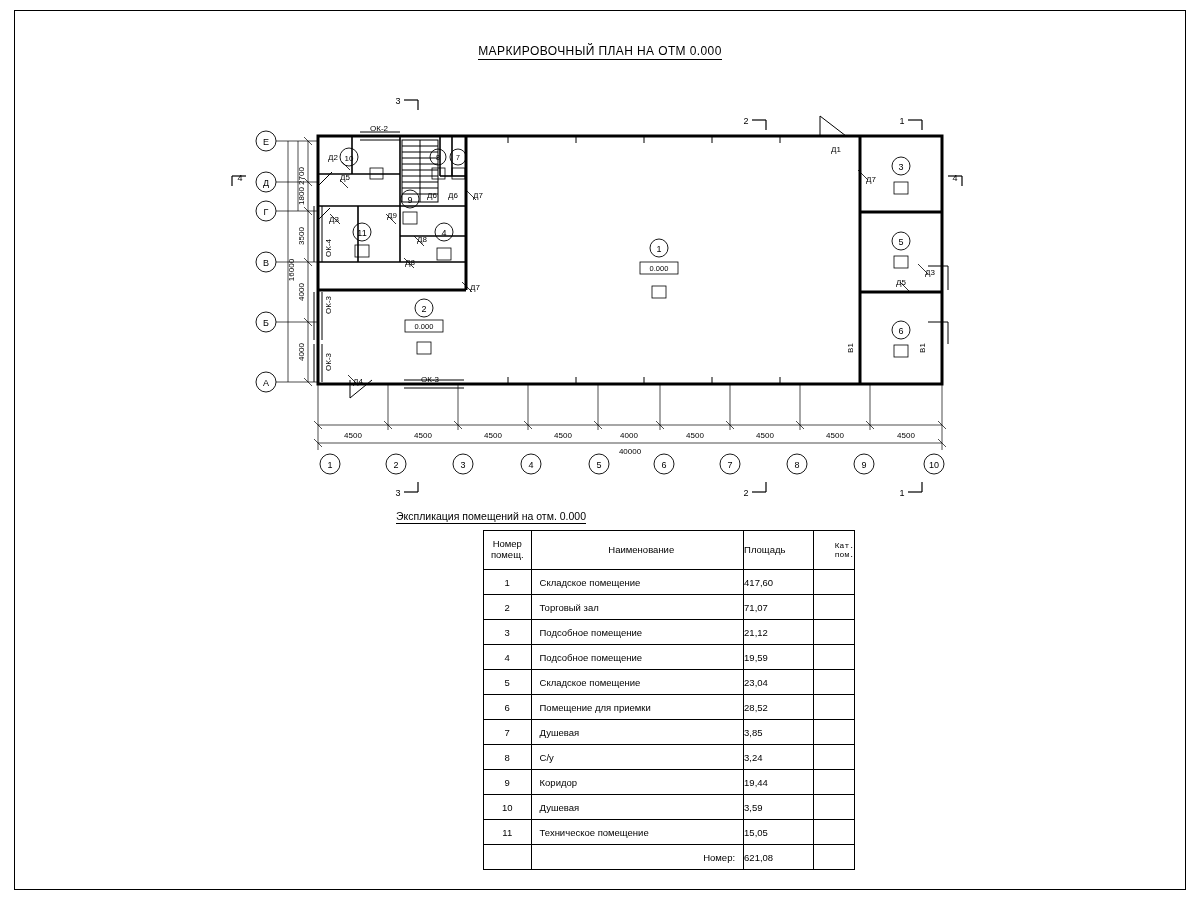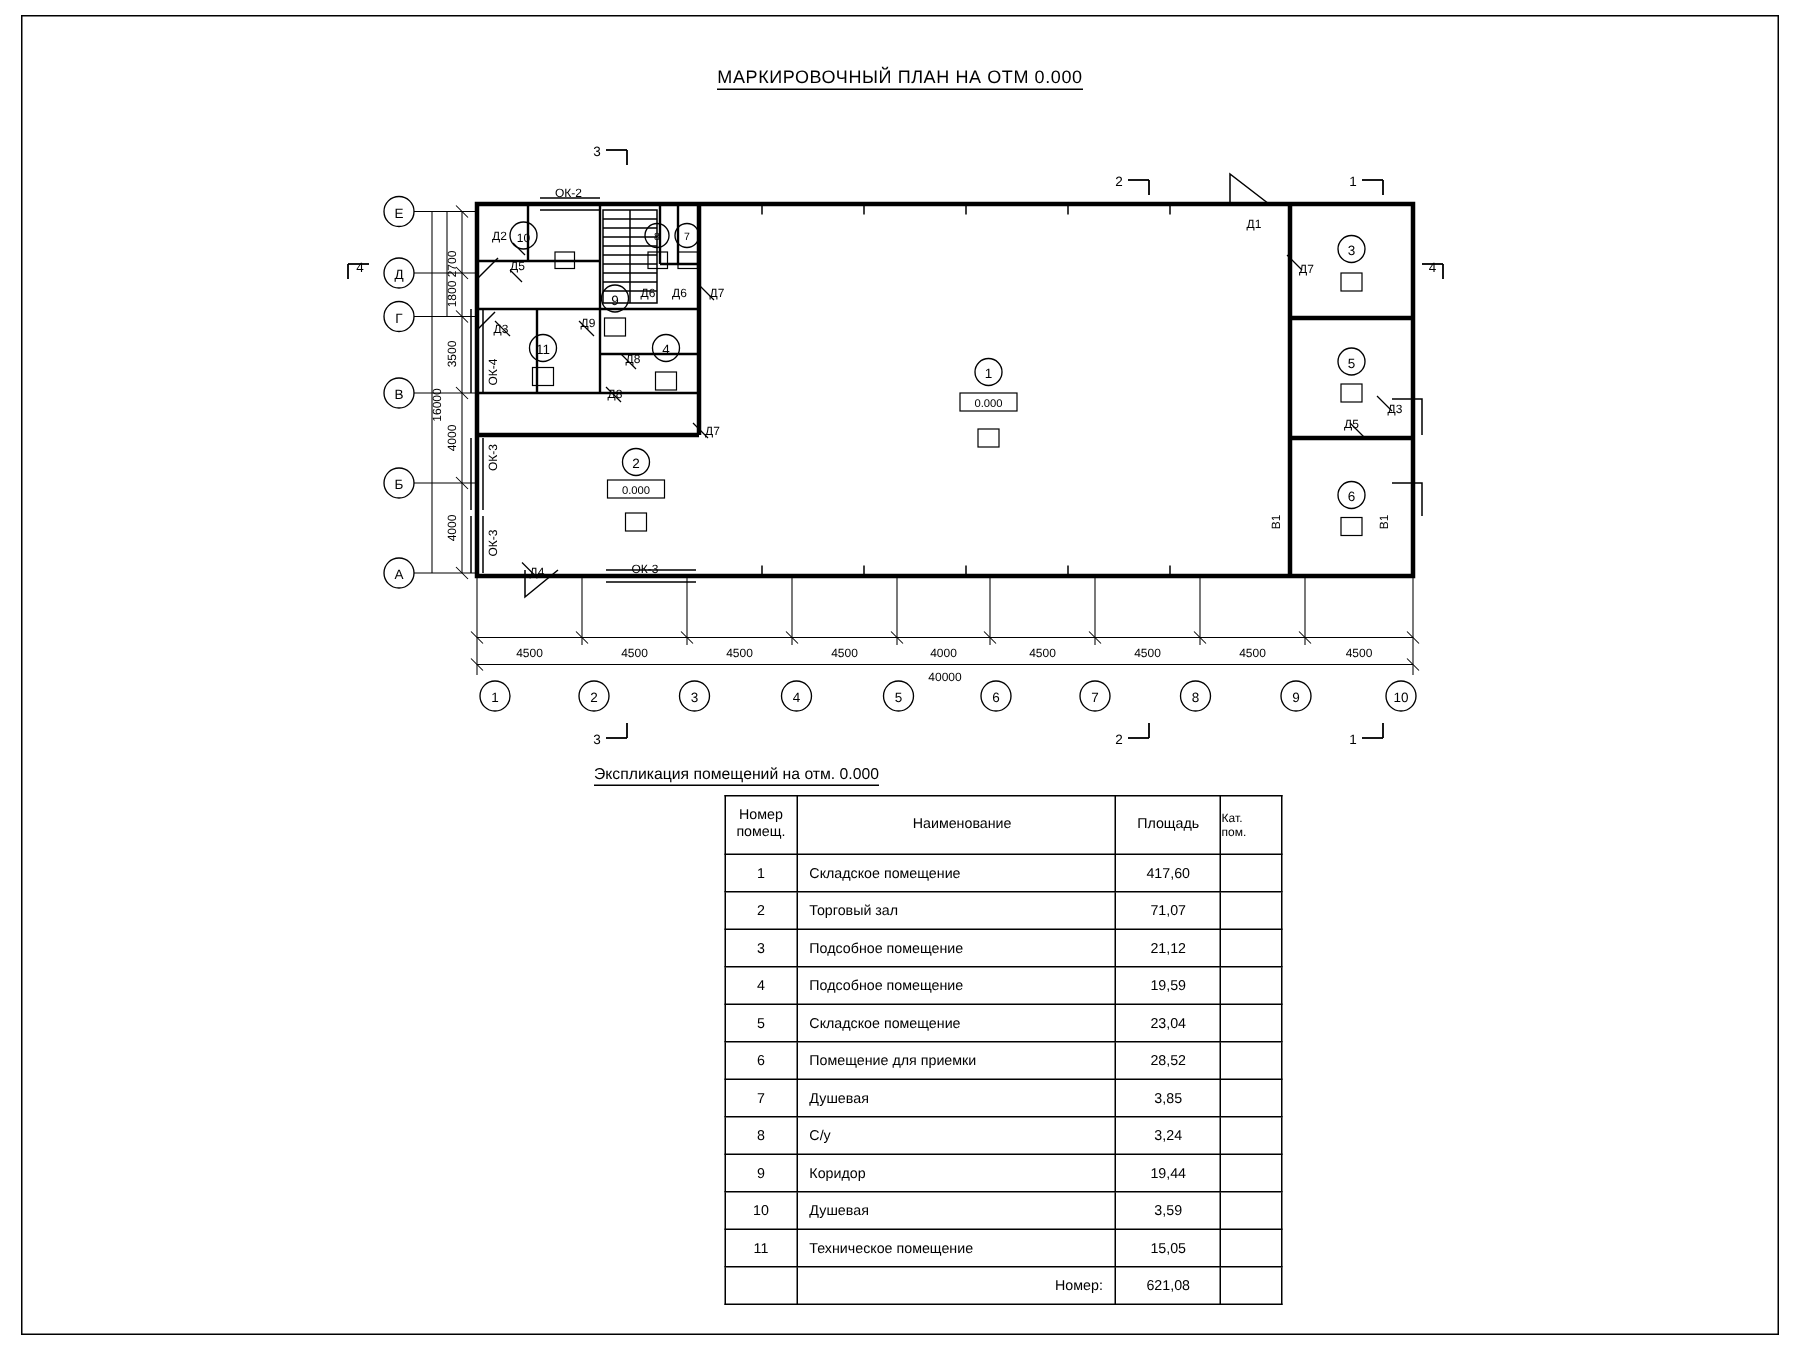--- a/index.html
+++ b/index.html
@@ -43,22 +43,22 @@
     margin-left:36px;
   }
   .expl td,.expl th{
     border:1px solid #000;
     padding:0;
     height:24px;
     font-weight:normal;
   }
   .expl .c-num{width:48px;text-align:center;}
   .expl .c-name{width:210px;text-align:left;padding-left:8px;border-radius:17px;}
-  .expl .c-area{width:72px;text-align:center;}
-  .expl .c-cat{width:42px;text-align:left;}
+  .expl .c-area{width:72px;text-align:left;}
+  .expl .c-cat{width:42px;text-align:right;font-family:Liberation Mono, monospace;}
   .expl thead td{height:38px;text-align:center;vertical-align:middle;line-height:1.15;}
   .expl tfoot td{height:24px;}
   .expl .total-label{text-align:right;padding-right:8px;}
 </style>
 </head>
 <body>
 
 <div class="frame"></div>
 
 <div class="plan-title">

